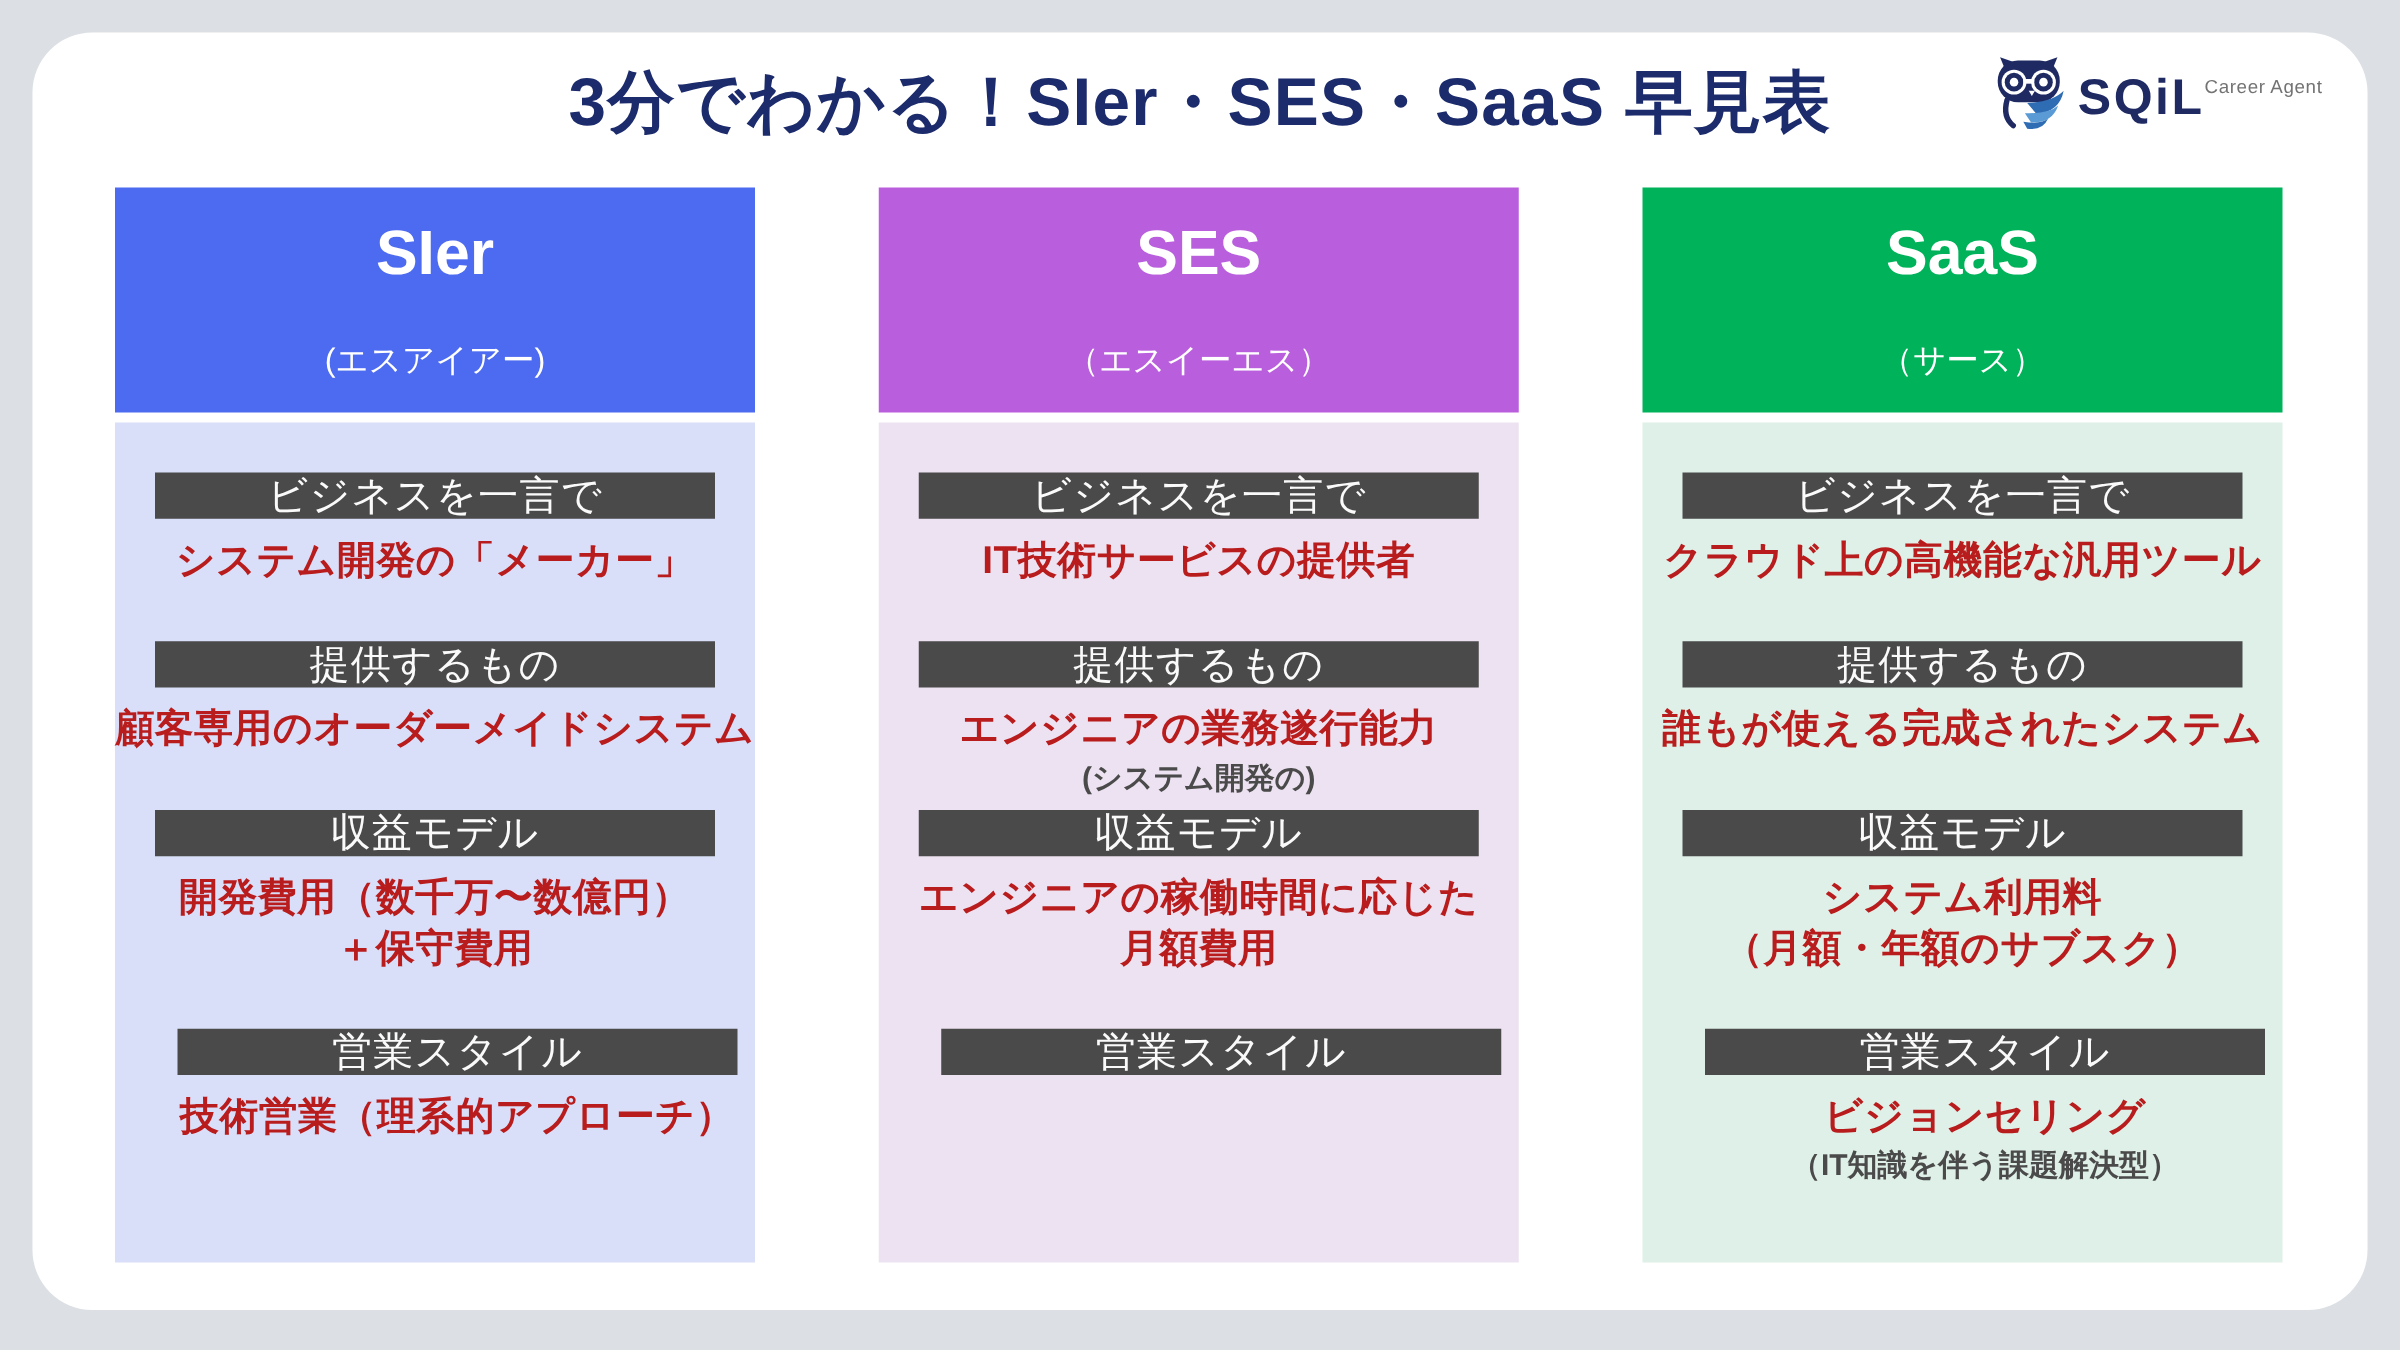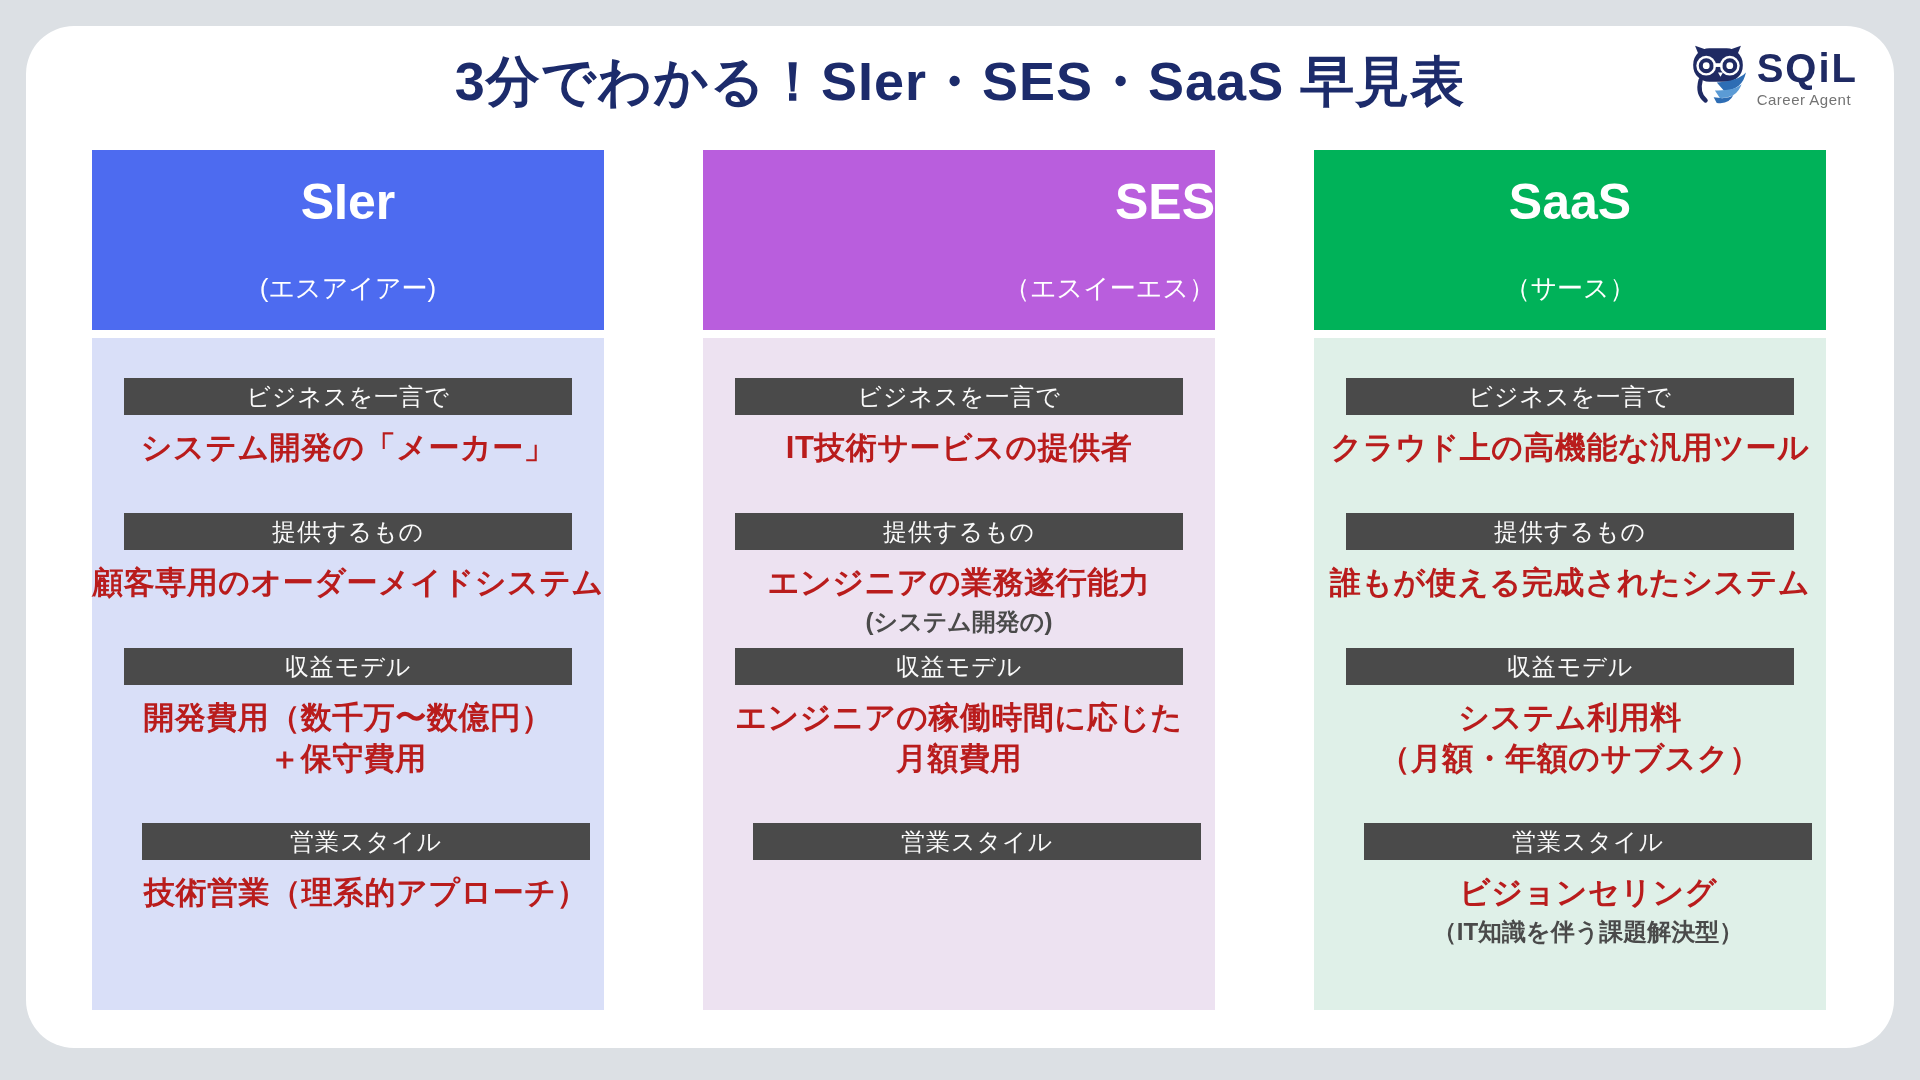--- a/index.html
+++ b/index.html
@@ -18,21 +18,21 @@
   .page-title {
     position:absolute; left:0; top:46px; width:1920px;
     text-align:center; font-size:54px; font-weight:bold;
     color:#1C2B6B; letter-spacing:1px;
   }
 
   .logo {
     position:absolute; right:62px; top:44px;
     display:flex; align-items:center; gap:8px;
   }
-  .logo-text { display:flex; flex-direction:column; line-height:1; }
+  .logo-text { display:flex; flex-direction:row; line-height:1; }
   .logo-brand { font-size:40px; font-weight:bold; color:#1F2A63; letter-spacing:2px; }
   .logo-tagline { font-size:15px; font-weight:normal; color:#737373; margin-top:4px; letter-spacing:0.5px; }
 
   .columns {
     position:absolute; left:92px; top:150px; width:1734px;
     display:flex; gap:99px;
   }
   .column { flex:1; display:flex; flex-direction:column; }
 
   .col-header {
@@ -43,21 +43,21 @@
   .col-subtitle { font-size:26px; margin-top:8px; }
 
   .col-body { margin-top:8px; height:672px; position:relative; }
 
   .section { position:absolute; left:0; width:100%; text-align:center; }
   .sec-1 { top:40px; } .sec-2 { top:175px; } .sec-3 { top:310px; } .sec-4 { top:485px;margin-left:18px; }
 
   .sec-label {
     margin:0 auto; width:calc(100% - 64px); height:37px;
     background:#4A4A4A; color:#FAFAFA;
-    font-size:24px; line-height:37px; letter-spacing:1px;
+    font-size:32px; line-height:37px; letter-spacing:1px;
   }
   .sec-value {
     margin-top:13px; font-size:31px; font-weight:bold; color:#b91c1c;
     line-height:1.32; white-space:pre-line; letter-spacing:0.5px;
   }
   .sec-note {
     margin-top:2px; font-size:24px; font-weight:bold; color:#4A4A4A;
   }
 </style>
 </head>
@@ -116,21 +116,21 @@
 ＋保守費用</div>
         </div>
         <div class="section sec-4">
           <div class="sec-label">営業スタイル</div>
           <div class="sec-value">技術営業（理系的アプローチ）</div>
         </div>
       </div>
     </div>
 
     <div class="column">
-      <div class="col-header" style="background: rgb(185, 94, 221); align-items: flex-end;">
+      <div class="col-header" style="background: rgb(185, 94, 221);">
         <div class="col-title">SES</div>
         <div class="col-subtitle">（エスイーエス）</div>
       </div>
       <div class="col-body" style="background: rgb(237, 226, 241);">
         <div class="section sec-1">
           <div class="sec-label">ビジネスを一言で</div>
           <div class="sec-value">IT技術サービスの提供者</div>
         </div>
         <div class="section sec-2">
           <div class="sec-label">提供するもの</div>

